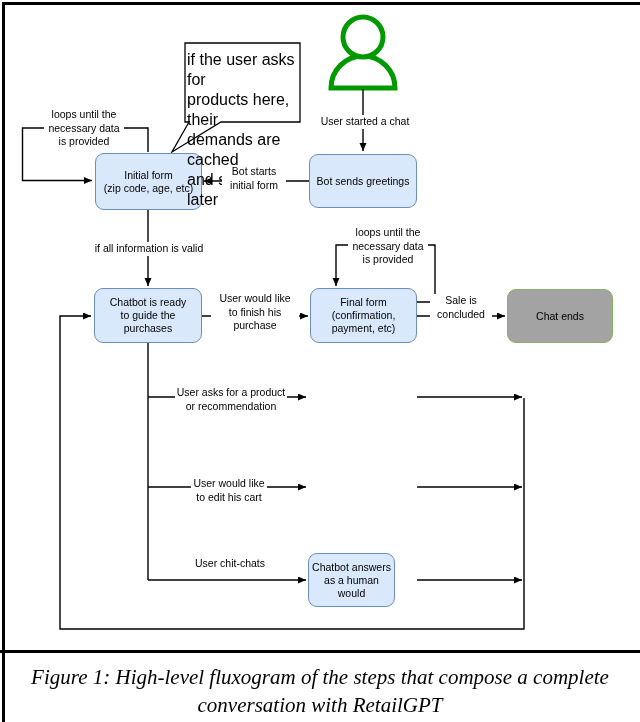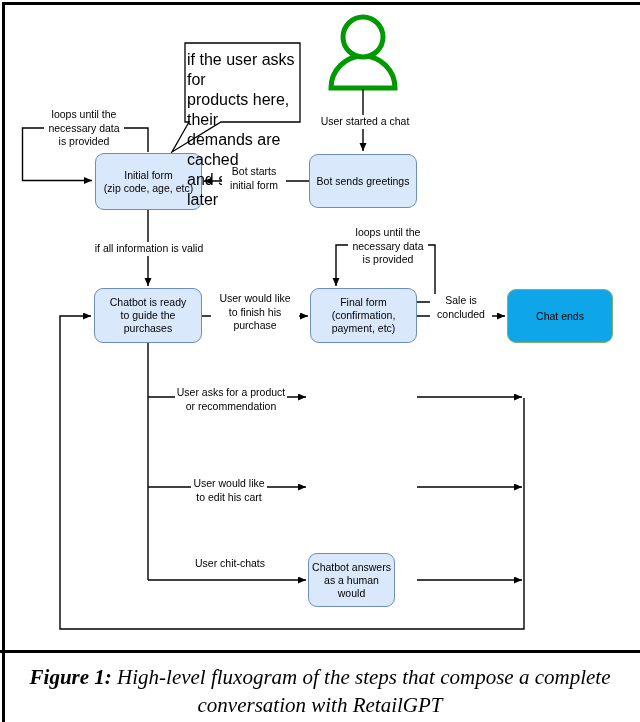--- a/index.html
+++ b/index.html
@@ -6,29 +6,29 @@
   .stage{position:relative;width:640px;height:722px;overflow:hidden;background:#fff;
          font-family:"Liberation Sans",sans-serif;color:#000;}
   .outer-border{position:absolute;left:2px;top:2px;width:652px;height:734px;
                 border:3px solid #000;box-sizing:border-box;}
   .layer{position:absolute;left:0;top:0;width:640px;height:722px;}
   svg.layer{z-index:1;}
   .node{position:absolute;z-index:2;box-sizing:border-box;
         background:#dae8fc;border:1.4px solid #6c8ebf;border-radius:9px;
         display:flex;align-items:center;justify-content:center;text-align:center;
         font-size:10.5px;line-height:13px;white-space:pre-line;}
-  .node.green{background:#0ea5e9;border-color:#82b366;}
+  .node.green{background:#a3a3a3;border-color:#82b366;}
   .edge-label{position:absolute;z-index:2;background:#fff;text-align:center;
               font-size:10.5px;line-height:13.5px;white-space:pre-line;}
   .callout-text{position:absolute;z-index:2;
                 font-size:16px;line-height:20px;white-space:pre-line;}
   .divider{position:absolute;z-index:3;left:0;top:650px;width:640px;height:3px;background:#000;}
   .caption{position:absolute;z-index:2;left:0;top:663px;width:640px;text-align:center;
            font-family:"Liberation Serif",serif;font-style:italic;font-size:21px;line-height:28px;}
-  .caption .fig-label{font-weight:bold;}
+  .caption .fig-label{font-weight:normal;}
 </style>
 </head>
 <body>
 
 <div class="stage">
 
   <svg class="layer" viewBox="0 0 640 722" xmlns="http://www.w3.org/2000/svg">
     <defs>
       <marker id="arr" markerWidth="10" markerHeight="10" refX="8" refY="3.5" orient="auto" markerUnits="userSpaceOnUse">
         <path d="M0,0 L8,3.5 L0,7 Z" fill="#000"></path>

